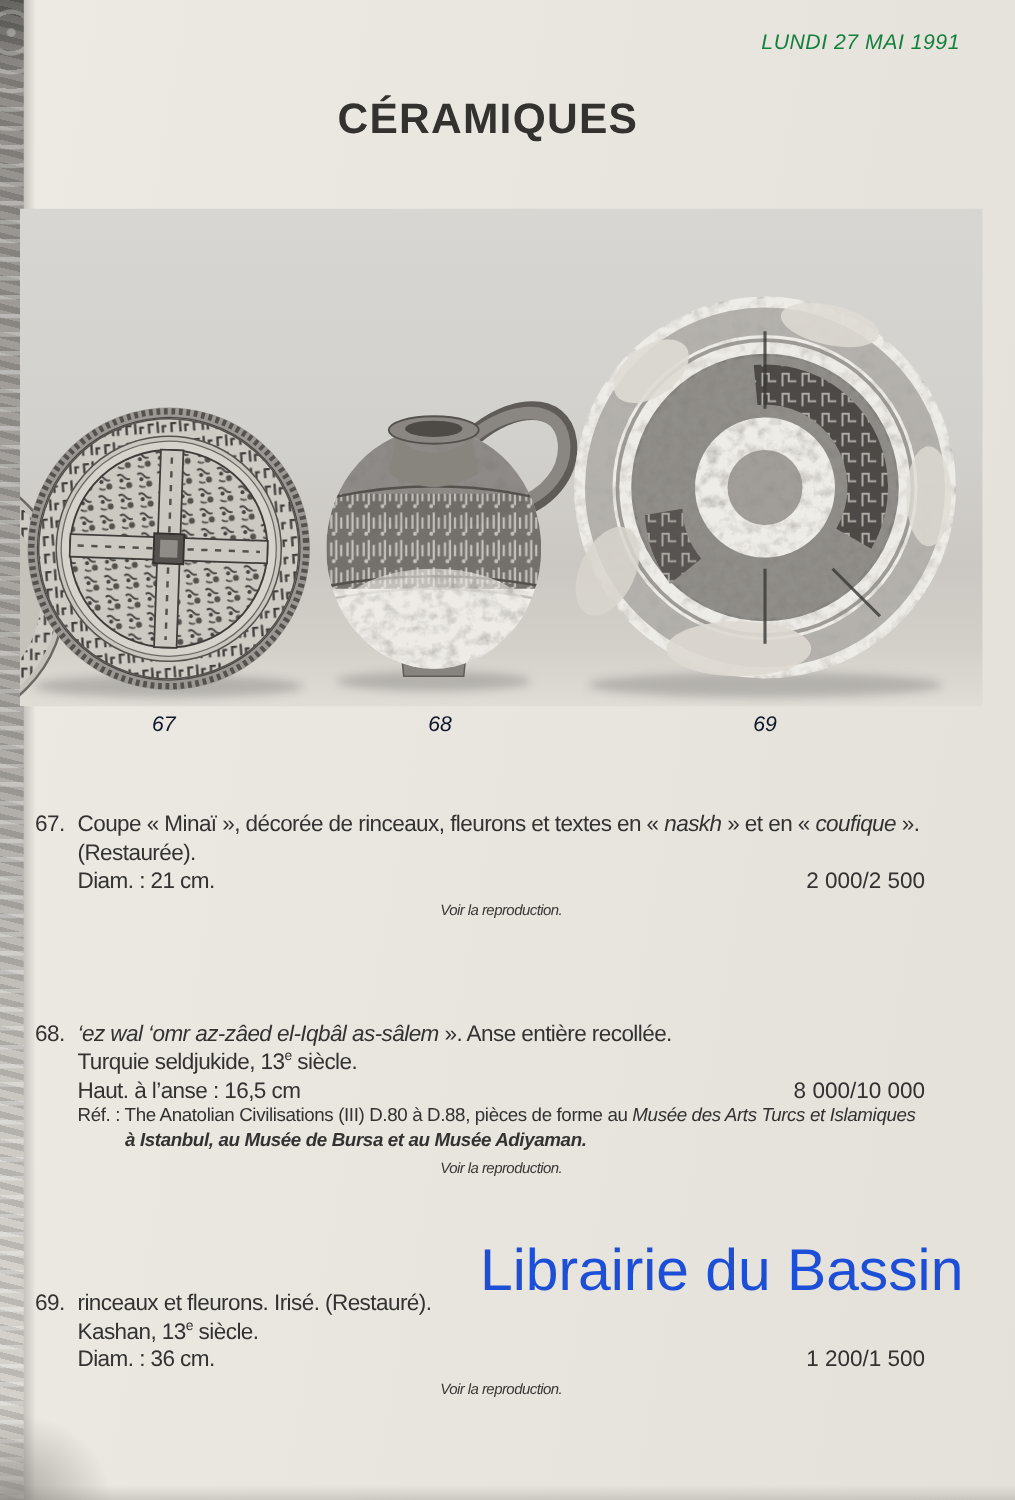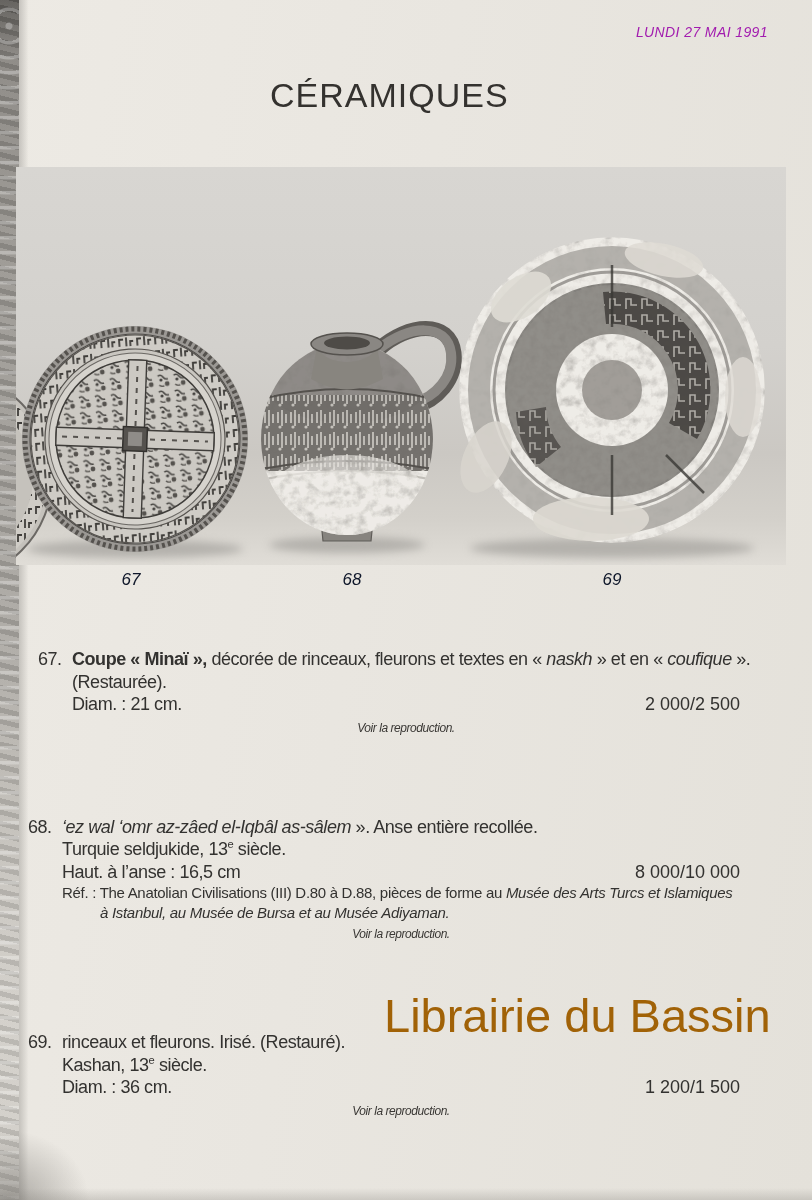--- a/index.html
+++ b/index.html
@@ -25,60 +25,60 @@
     position:absolute;left:0;bottom:0;width:90px;height:70px;
     background:radial-gradient(ellipse at 10% 100%,rgba(118,115,110,.55),rgba(118,115,110,0) 70%);
   }
   .bottom-shade{
     position:absolute;left:0;bottom:0;width:100%;height:12px;
     background:linear-gradient(0deg,rgba(130,127,121,.28),rgba(130,127,121,0));
   }
   
   .header-date{
     position:absolute;top:24px;right:44px;
-    font-style:italic;font-size:14px;letter-spacing:.4px;color:#a21caf;
+    font-style:italic;font-size:17px;letter-spacing:.4px;color:#15803d;
   }
   .section-title{
     position:absolute;top:78px;left:270px;
-    font-size:34px;line-height:1;letter-spacing:1px;color:#34322f;font-weight:400;
+    font-size:34px;line-height:1;letter-spacing:1px;color:#34322f;font-weight:700;
   }
   
   .photo{
     position:absolute;left:16px;top:167px;width:770px;height:398px;
     background:linear-gradient(180deg,#d8d6d2 0%,#d3d1cd 45%,#cbc8c3 72%,#d3d0ca 88%,#e0ddd7 100%);
   }
   .photo svg{display:block;width:770px;height:398px;}
   .photo-captions span{
     position:absolute;top:570px;transform:translateX(-50%);
     font-style:italic;font-size:17px;color:#0f172a;
   }
   .cap-67{left:131px;} .cap-68{left:352px;} .cap-69{left:612px;}
   
   .lots{
     position:absolute;left:28px;top:648px;width:712px;
     font-size:18px;line-height:22.5px;letter-spacing:-0.45px;color:#333230;
   }
   .lot{display:flex;}
-  .lot-67{margin-bottom:77px;margin-left:10px;}
+  .lot-67{margin-bottom:77px;}
   .lot-68{margin-bottom:86px;}
   .lot-num{width:34px;flex:0 0 34px;}
   .lot-lines{flex:1 1 auto;min-width:0;}
   .lot-line{white-space:nowrap;}
-  .lot-line .b{font-weight:700;}
+  .lot-line .b{font-weight:400;}
   .lot-line .i{font-style:italic;}
   .lot-line sup{font-size:62%;vertical-align:super;line-height:0;}
   .lot-line.with-price{display:flex;justify-content:space-between;}
   .lot-line.with-price .price{letter-spacing:0;}
   .lot-line.small{font-size:15px;line-height:19.5px;letter-spacing:-0.3px;}
-  .lot-line.indent2{padding-left:38px;}
+  .lot-line.indent2{padding-left:38px;font-weight:bold;}
   .lot-line.voir{text-align:center;font-size:12px;line-height:21px;margin-top:2px;color:#3a3835;}
   
   .watermark{
     position:absolute;left:384px;top:992px;
-    font-size:47px;line-height:1;color:#a16207;letter-spacing:0;white-space:nowrap;
+    font-size:47px;line-height:1;color:#1d4ed8;letter-spacing:0;white-space:nowrap;
   }
 </style>
 </head>
 <body>
 
 <div class="book-edge"></div>
 <div class="page-fold"></div>
 
 <div class="header-date">LUNDI 27 MAI 1991</div>
 <div class="section-title">CÉRAMIQUES</div>

